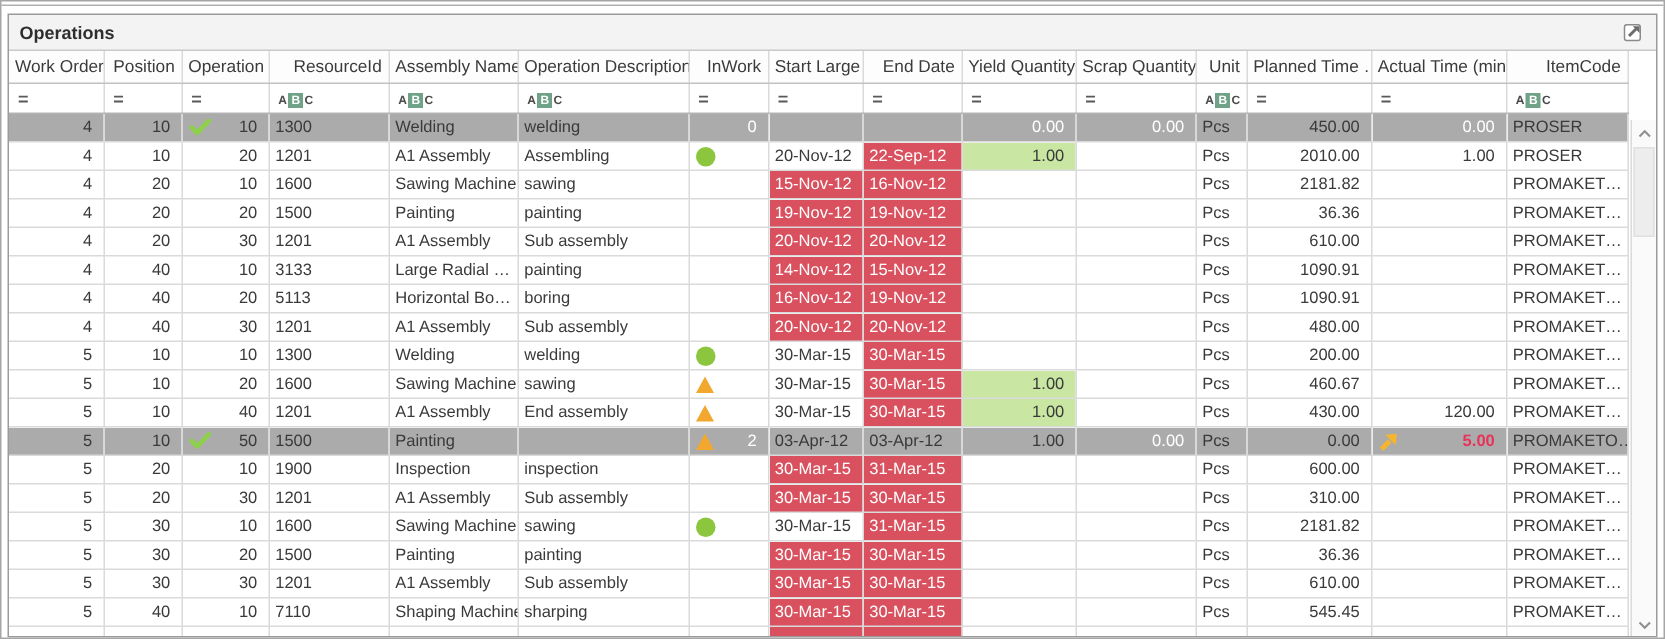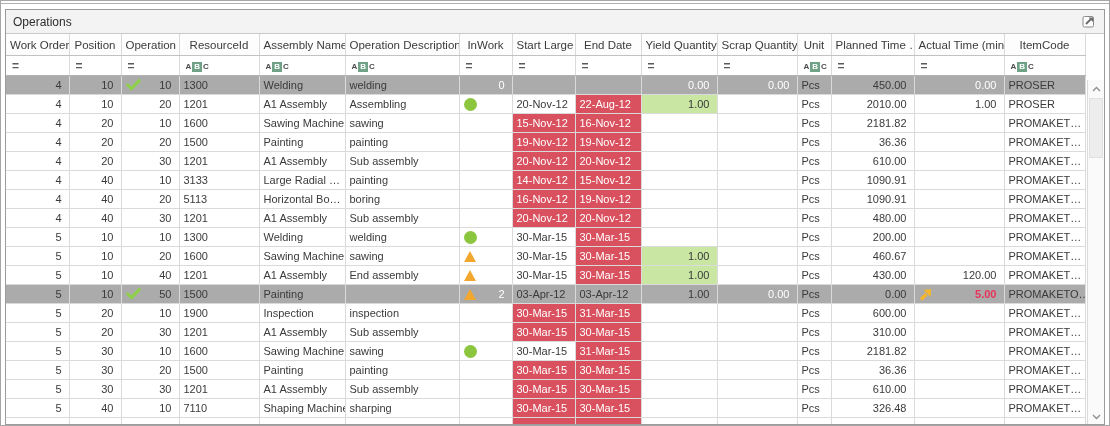--- a/index.html
+++ b/index.html
@@ -7,29 +7,29 @@
        font-family:"Liberation Sans",sans-serif;-webkit-font-smoothing:antialiased;}
   .window{position:relative;width:1110px;height:426px;box-sizing:border-box;
           border:1px solid #a6a6a6;background:#fff;}
   .top-divider{position:absolute;top:2px;left:0;right:0;height:1px;background:#b0b0b0;}
 
   .panel{position:absolute;left:4px;top:8px;width:1100px;height:416px;box-sizing:border-box;
          border:1px solid #9b9b9b;background:#fff;overflow:hidden;}
 
   .title-bar{position:relative;height:23px;background:#f3f3f3;border-bottom:1px solid #c9c9c9;
              display:flex;align-items:center;padding-left:7px;}
-  .title-bar .title{font-size:12px;font-weight:normal;color:#2e2e2e;}
+  .title-bar .title{font-size:12px;font-weight:bold;color:#2e2e2e;}
   .export-btn{position:absolute;right:6px;top:3px;width:17px;height:16px;display:flex;
               align-items:center;justify-content:center;cursor:pointer;}
 
   .grid-area{position:relative;height:392px;overflow:hidden;}
 
   table{border-collapse:collapse;table-layout:fixed;width:1079px;font-size:11px;color:#3a3a3a;}
   th{height:21px;box-sizing:content-box;border-bottom:1px solid #c2c2c2;border-right:1px solid #dadada;
-     font-weight:normal;text-align:center;padding:0 4px;background:#fdfdfd;white-space:nowrap;
+     font-weight:normal;text-align:right;padding:0 4px;background:#fdfdfd;white-space:nowrap;
      overflow:hidden;font-size:11.5px;color:#3b3b3b;}
   tr.flt td{height:19px;border-bottom:1px solid #b3b3b3;border-right:1px solid #dadada;
             padding:0 6px;background:#fff;}
   .eq{font-weight:bold;color:#5a5a5a;font-size:12px;}
   .abc{display:inline-flex;align-items:center;line-height:1;}
   .abc .a,.abc .c{font-size:8px;font-weight:bold;color:#4a4a4a;}
   .abc .b{background:var(--abc-green,#6fa287);color:#fff;font-size:8px;font-weight:bold;
           padding:1px 2px;margin:0 1px;}
 
   tbody td{height:18px;box-sizing:content-box;border-bottom:1px solid #dadada;border-right:1px solid #dadada;
@@ -196,21 +196,21 @@
               <td>1201</td>
               <td>A1 Assembly</td>
               <td>Assembling</td>
               <td class="flexc">
                 <span class="cellflex">
                   <span class="circle-ic"></span>
                   <span class="val"></span>
                 </span>
               </td>
               <td>20-Nov-12</td>
-              <td class="late">22-Aug-12</td>
+              <td class="late">22-Sep-12</td>
               <td class="num yg">1.00</td>
               <td class="num"></td>
               <td>Pcs</td>
               <td class="num">2010.00</td>
               <td class="flexc">
                 <span class="cellflex">
                   <span class="val">1.00</span>
                 </span>
               </td>
               <td>PROSER</td>
@@ -676,21 +676,21 @@
               <td class="flexc">
                 <span class="cellflex">
                   <span class="val"></span>
                 </span>
               </td>
               <td class="late">30-Mar-15</td>
               <td class="late">30-Mar-15</td>
               <td class="num"></td>
               <td class="num"></td>
               <td>Pcs</td>
-              <td class="num">326.48</td>
+              <td class="num">545.45</td>
               <td class="flexc">
                 <span class="cellflex">
                   <span class="val"></span>
                 </span>
               </td>
               <td>PROMAKET…</td>
             </tr>
             <tr>
               <td class="num"></td>
               <td class="num"></td>

